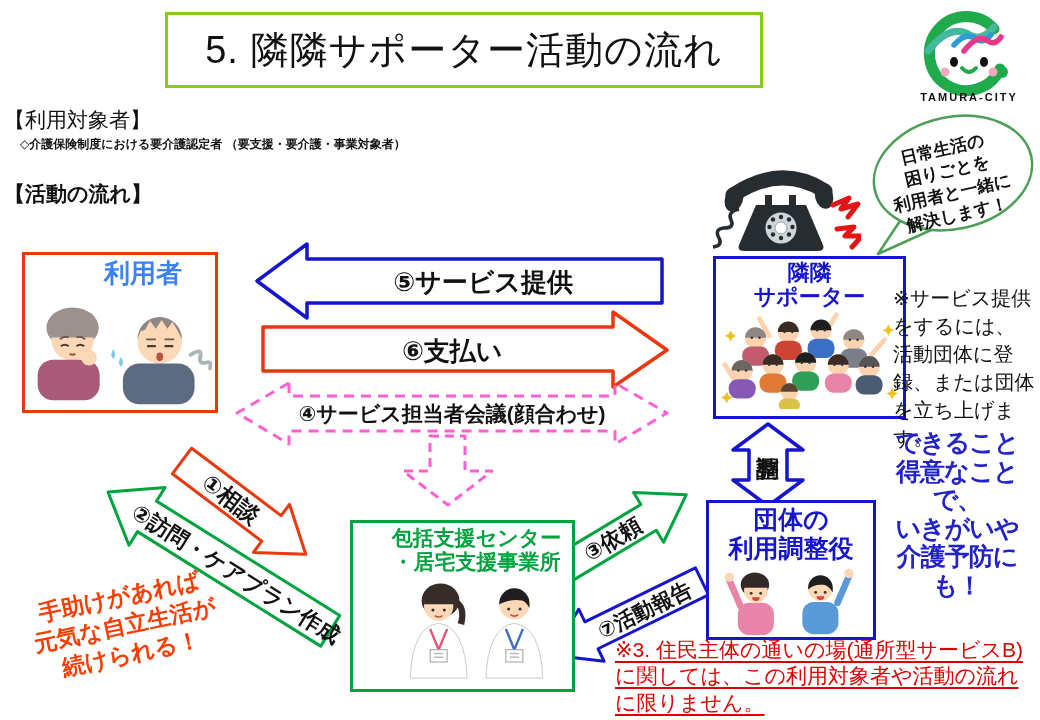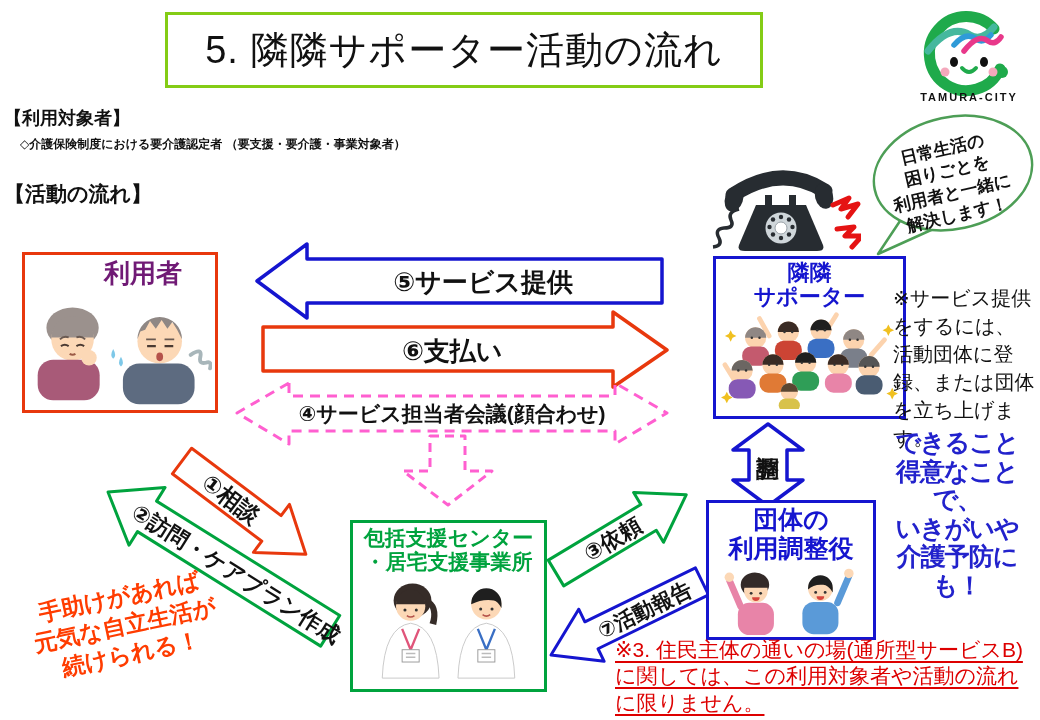--- a/index.html
+++ b/index.html
@@ -2,33 +2,33 @@
 <html><head>
 <meta charset="utf-8">
 <style>
   html,body{margin:0;padding:0;background:#fff;}
   body{width:1040px;height:720px;position:relative;overflow:hidden;
        font-family:"Liberation Sans","DejaVu Sans",sans-serif;color:#111;}
   .abs{position:absolute;}
   #title-box{left:165px;top:12px;width:592px;height:70px;border:3px solid #84cc16;
     display:flex;align-items:center;justify-content:center;font-size:38px;font-weight:500;letter-spacing:1px;}
   #logo{left:898px;top:8px;width:142px;height:100px;}
-  #audience-heading{left:4px;top:106px;font-size:18px;font-weight:700;}
+  #audience-heading{left:4px;top:106px;font-size:21px;font-weight:400;}
   #audience-detail{left:20px;top:136px;font-size:12px;font-weight:700;}
   #flow-heading{left:4px;top:180px;font-size:21px;font-weight:700;}
   #bubble-svg{left:860px;top:110px;width:180px;height:150px;}
   #bubble-text{left:872px;top:138px;width:156px;transform:rotate(-13deg);
     font-size:17px;font-weight:bold;text-align:center;line-height:1.32;}
   #phone{left:703px;top:158px;width:158px;height:100px;}
   .flowbox{border:3px solid;background:#fff;display:flex;flex-direction:column;align-items:center;}
   #user-box{left:22px;top:252px;width:190px;height:155px;border-color:#e8380d;}
-  #user-box .t{color:#701a75;font-size:26px;font-weight:bold;margin-top:1px;margin-left:46px;}
+  #user-box .t{color:#3b82f6;font-size:26px;font-weight:bold;margin-top:1px;margin-left:46px;}
   #supporter-box{left:713px;top:256px;width:187px;height:157px;border-color:#1515cf;}
   #supporter-box .t{color:#1515cf;font-size:22px;font-weight:bold;line-height:1.1;text-align:center;margin-top:2px;}
-  #center-box{left:350px;top:520px;width:191px;height:166px;border-color:#00a33e;}
+  #center-box{left:350px;top:520px;width:191px;height:166px;border-color:#00a33e;padding-left:28px;}
   #center-box .t{color:#00a33e;font-size:21px;font-weight:bold;line-height:1.15;text-align:center;margin-top:3px;}
   #coordinator-box{left:706px;top:500px;width:164px;height:134px;border-color:#1515cf;}
   #coordinator-box .t{color:#1515cf;font-size:25px;font-weight:bold;line-height:1.15;text-align:center;margin-top:2px;}
   #supporter-note{left:893px;top:284px;width:142px;font-size:20px;font-weight:500;line-height:1.4;}
   #coordination-label{left:753px;top:438px;height:60px;writing-mode:vertical-rl;
     font-size:23px;font-weight:bold;letter-spacing:2px;}
   #left-note{left:6px;top:582px;width:238px;transform:rotate(-12deg);color:#ff3c00;
     font-size:23px;font-weight:bold;text-align:center;line-height:1.25;}
   #right-note{left:874px;top:428px;width:166px;color:#2222cc;font-size:25px;font-weight:bold;
     text-align:center;line-height:1.14;letter-spacing:-1px;}

